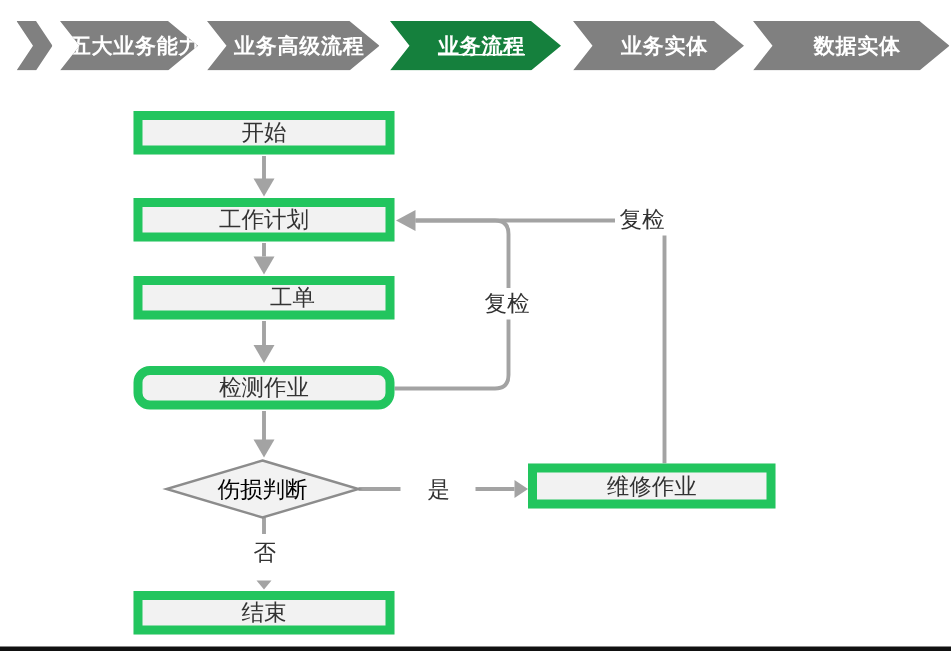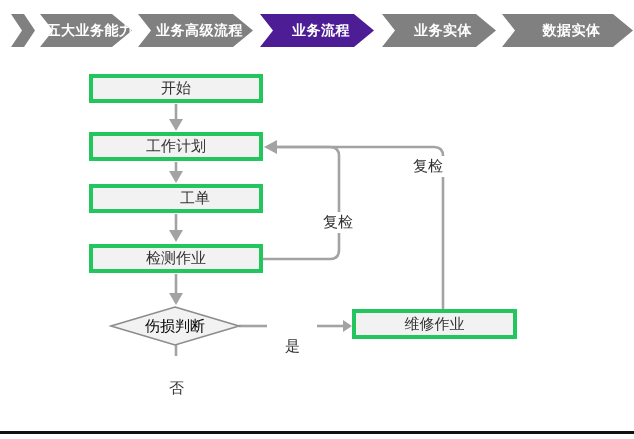--- a/index.html
+++ b/index.html
@@ -8,39 +8,39 @@
     font-family:"Liberation Sans","DejaVu Sans",sans-serif;
   }
   
   .chev{
     position:absolute;top:14px;height:33px;background:#808080;color:#fff;
     display:flex;align-items:center;justify-content:center;
     font-size:14px;font-weight:bold;white-space:nowrap;letter-spacing:0.5px;
     clip-path:polygon(0 0,calc(100% - 20px) 0,100% 50%,calc(100% - 20px) 100%,0 100%,13px 50%);
     padding-left:8px;box-sizing:border-box;cursor:pointer;
   }
-  .chev--active{background:#4c1d95;}
+  .chev--active{background:#15803d;text-decoration:underline;}
   .chev-lead{
     position:absolute;top:14px;left:11px;width:24px;height:33px;background:#808080;
     clip-path:polygon(0 0,13px 0,100% 50%,13px 100%,0 100%,11px 50%);
   }
   
   .node{
-    position:absolute;background:#f2f2f2;border:4px solid #22c55e;box-sizing:border-box;
+    position:absolute;background:#f2f2f2;border:6px solid #22c55e;box-sizing:border-box;
     display:flex;align-items:center;justify-content:center;
     font-size:15px;color:#333333;white-space:nowrap;
   }
   .diamond-label{
     position:absolute;left:111px;top:307px;width:128px;height:38px;
     display:flex;align-items:center;justify-content:center;
     font-size:15px;color:#000000;white-space:nowrap;
   }
   .edge-label{
     position:absolute;background:#ffffff;color:#333333;font-size:15px;
-    padding:1px 3px;white-space:nowrap;margin-top:20px;
+    padding:1px 3px;white-space:nowrap;
   }
   .flow-svg{position:absolute;left:0;top:0;pointer-events:none;}
   .bottom-rule{position:absolute;left:0;top:431px;width:634px;height:3px;background:#111111;}
 </style>
 </head>
 <body>
 
 <div class="stage">
 
   <div class="chev-lead"></div>
@@ -70,23 +70,24 @@
       <polygon points="171,387 181,387 176,393"></polygon>
       <polygon points="343,320 343,332 352,326"></polygon>
       <polygon points="277,140 277,154 264,147"></polygon>
     </g>
     <polygon points="175,307 239,326 175,345 111,326" fill="#f2f2f2" stroke="#8c8c8c" stroke-width="1.6"></polygon>
   </svg>
 
   <div class="node" style="left:89px;top:74px;width:174px;height:29px;">开始</div>
   <div class="node" style="left:89px;top:132px;width:174px;height:29px;">工作计划</div>
   <div class="node" style="left:89px;top:184px;width:174px;height:29px;padding-left:38px;">工单</div>
-  <div class="node" style="left:89px;top:244px;width:174px;height:29px;">检测作业</div>
+  <div class="node" style="left:89px;top:244px;width:174px;height:29px;border-radius:11px;">检测作业</div>
   <div class="diamond-label">伤损判断</div>
   <div class="node" style="left:352px;top:309px;width:165px;height:30px;">维修作业</div>
+  <div class="node" style="left:89px;top:394px;width:174px;height:29px;">结束</div>
 
   <div class="edge-label" style="left:320px;top:192px;">复检</div>
   <div class="edge-label" style="left:410px;top:136px;">复检</div>
   <div class="edge-label" style="left:282px;top:316px;">是</div>
   <div class="edge-label" style="left:166px;top:358px;">否</div>
 
   <div class="bottom-rule"></div>
 </div>
 
 </body></html>

